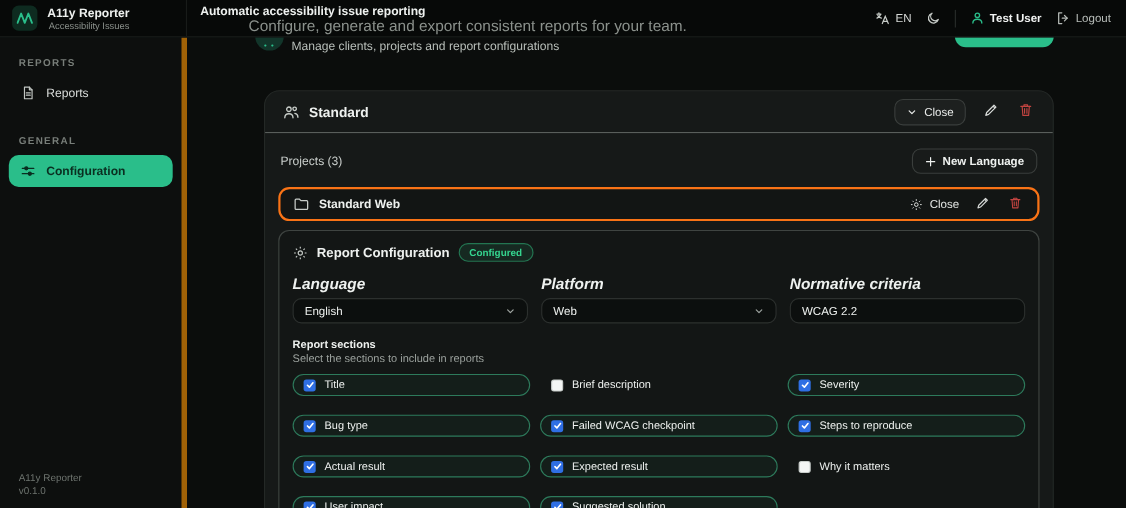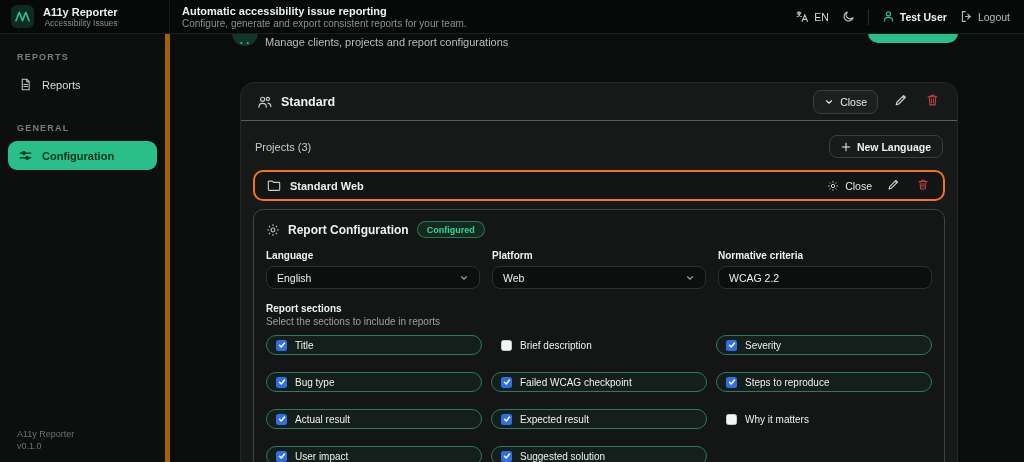--- a/index.html
+++ b/index.html
@@ -13,21 +13,21 @@
     background:#070908; border-bottom:1px solid #1b1e1c; z-index:10;
     display:flex; align-items:center; }
   .topbar-left { width:170px; height:100%; display:flex; align-items:center; gap:9px;
     padding-left:11px; border-right:1px solid #181b19; flex:none; }
   .logo-box { width:23px; height:23px; border-radius:6px; background:#0e2b20;
     display:flex; align-items:center; justify-content:center; }
   .app-title { font-size:11px; font-weight:700; line-height:12px; }
   .app-sub { font-size:8.5px; color:#8b918c; line-height:10px;text-align:right; }
   .topbar-heading { margin-left:12px; }
   .tb-h1 { font-size:11px; font-weight:700; line-height:13px; }
-  .tb-h2 { font-size:10px; color:#8b918c; line-height:11px; }
+  .tb-h2 { font-size:14px; color:#8b918c; line-height:11px;margin-left:44px; }
   .topbar-right { margin-left:auto; display:flex; align-items:center; gap:13px; padding-right:14px; }
   .tb-item { display:flex; align-items:center; gap:5px; font-size:10.5px; color:#d8dbd9; cursor:pointer; }
   .tb-item.bold { font-weight:700; color:#f1f3f2; }
   .tb-divider { width:1px; height:16px; background:#2a2e2c; }
   .muted-ic { color:#c7ccc8; }
   .green-ic { color:#2abe8a; }
 
   
   .sidebar { position:absolute; top:34px; left:0; width:170px; height:428px;
     background:#0d0f0e; border-right:5px solid #a16207; padding-top:18px; }
@@ -79,21 +79,21 @@
 
   
   .config-card { border:1px solid #3f4441; border-radius:10px; background:#131615;
     padding:11px 12px 12px 12px; height:264px; }
   .config-header { display:flex; align-items:center; gap:8px; margin-bottom:12px; }
   .config-title { font-size:12px; font-weight:700;text-align:right; }
   .badge { font-size:9px; font-weight:700; color:#35d58f; background:rgba(53,213,143,.10);
     border:1px solid rgba(53,213,143,.45); border-radius:999px; padding:2.5px 9px; }
 
   .fields-row { display:grid; grid-template-columns:1fr 1fr 1fr; gap:10px 12px; margin-bottom:14px; }
-  .field-label { font-size:10px; font-weight:700; margin-bottom:5px; }
+  .field-label { font-size:14px; font-weight:700; margin-bottom:5px;font-style:italic; }
   .select, .text-input { height:23px; background:#0c0f0e; border:1px solid #2c302e; border-radius:8px;
     display:flex; align-items:center; padding:0 10px; font-size:10.5px; color:#eef1ef; cursor:pointer; }
   .select .chev { margin-left:auto; color:#9ba19d; }
 
   .sections-label { font-size:10px; font-weight:700; margin-bottom:2px; }
   .sections-hint { font-size:10px; color:#9ba19d; margin-bottom:8px; }
   .pill-grid { display:grid; grid-template-columns:1fr 1fr 1fr; gap:17px 9px; margin-bottom:11px; }
   .pill { height:20px; border-radius:10px; display:flex; align-items:center; gap:8px;
     padding:0 9px; font-size:10px; color:#eef1ef; cursor:pointer; border:1px solid transparent; }
   .pill.checked { border-color:#2d7a5b; background:rgba(42,190,138,.05); }

